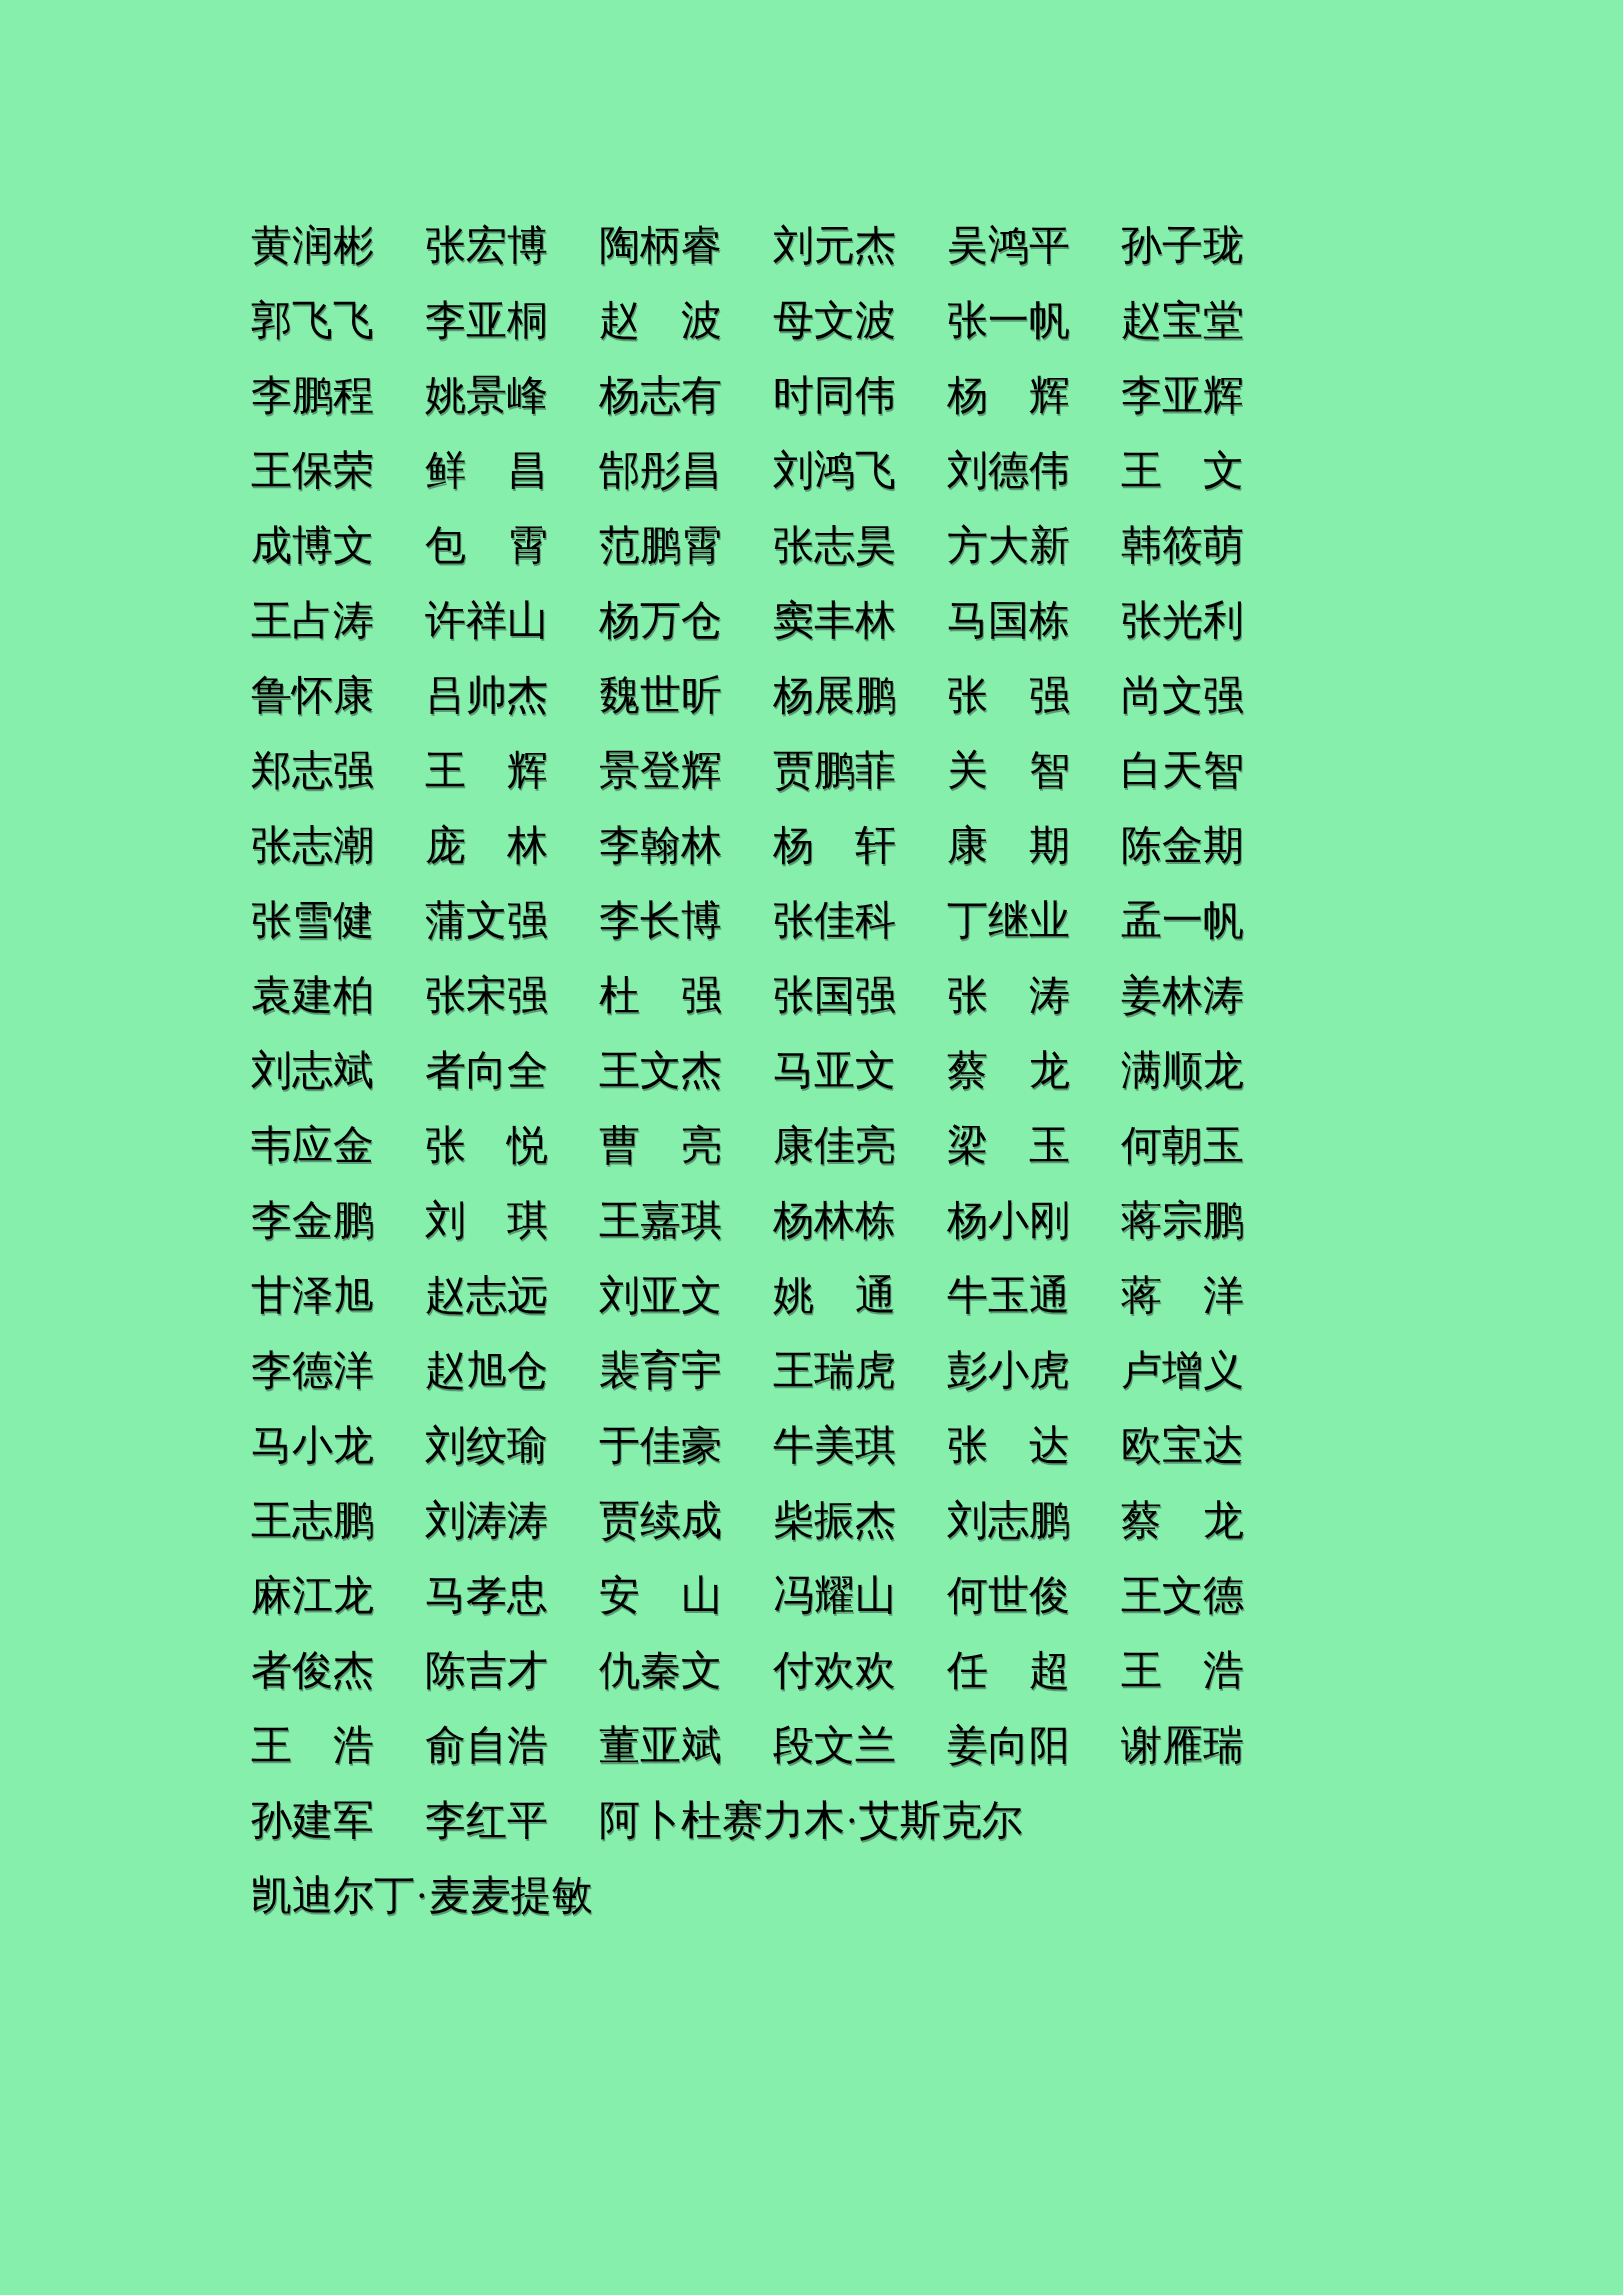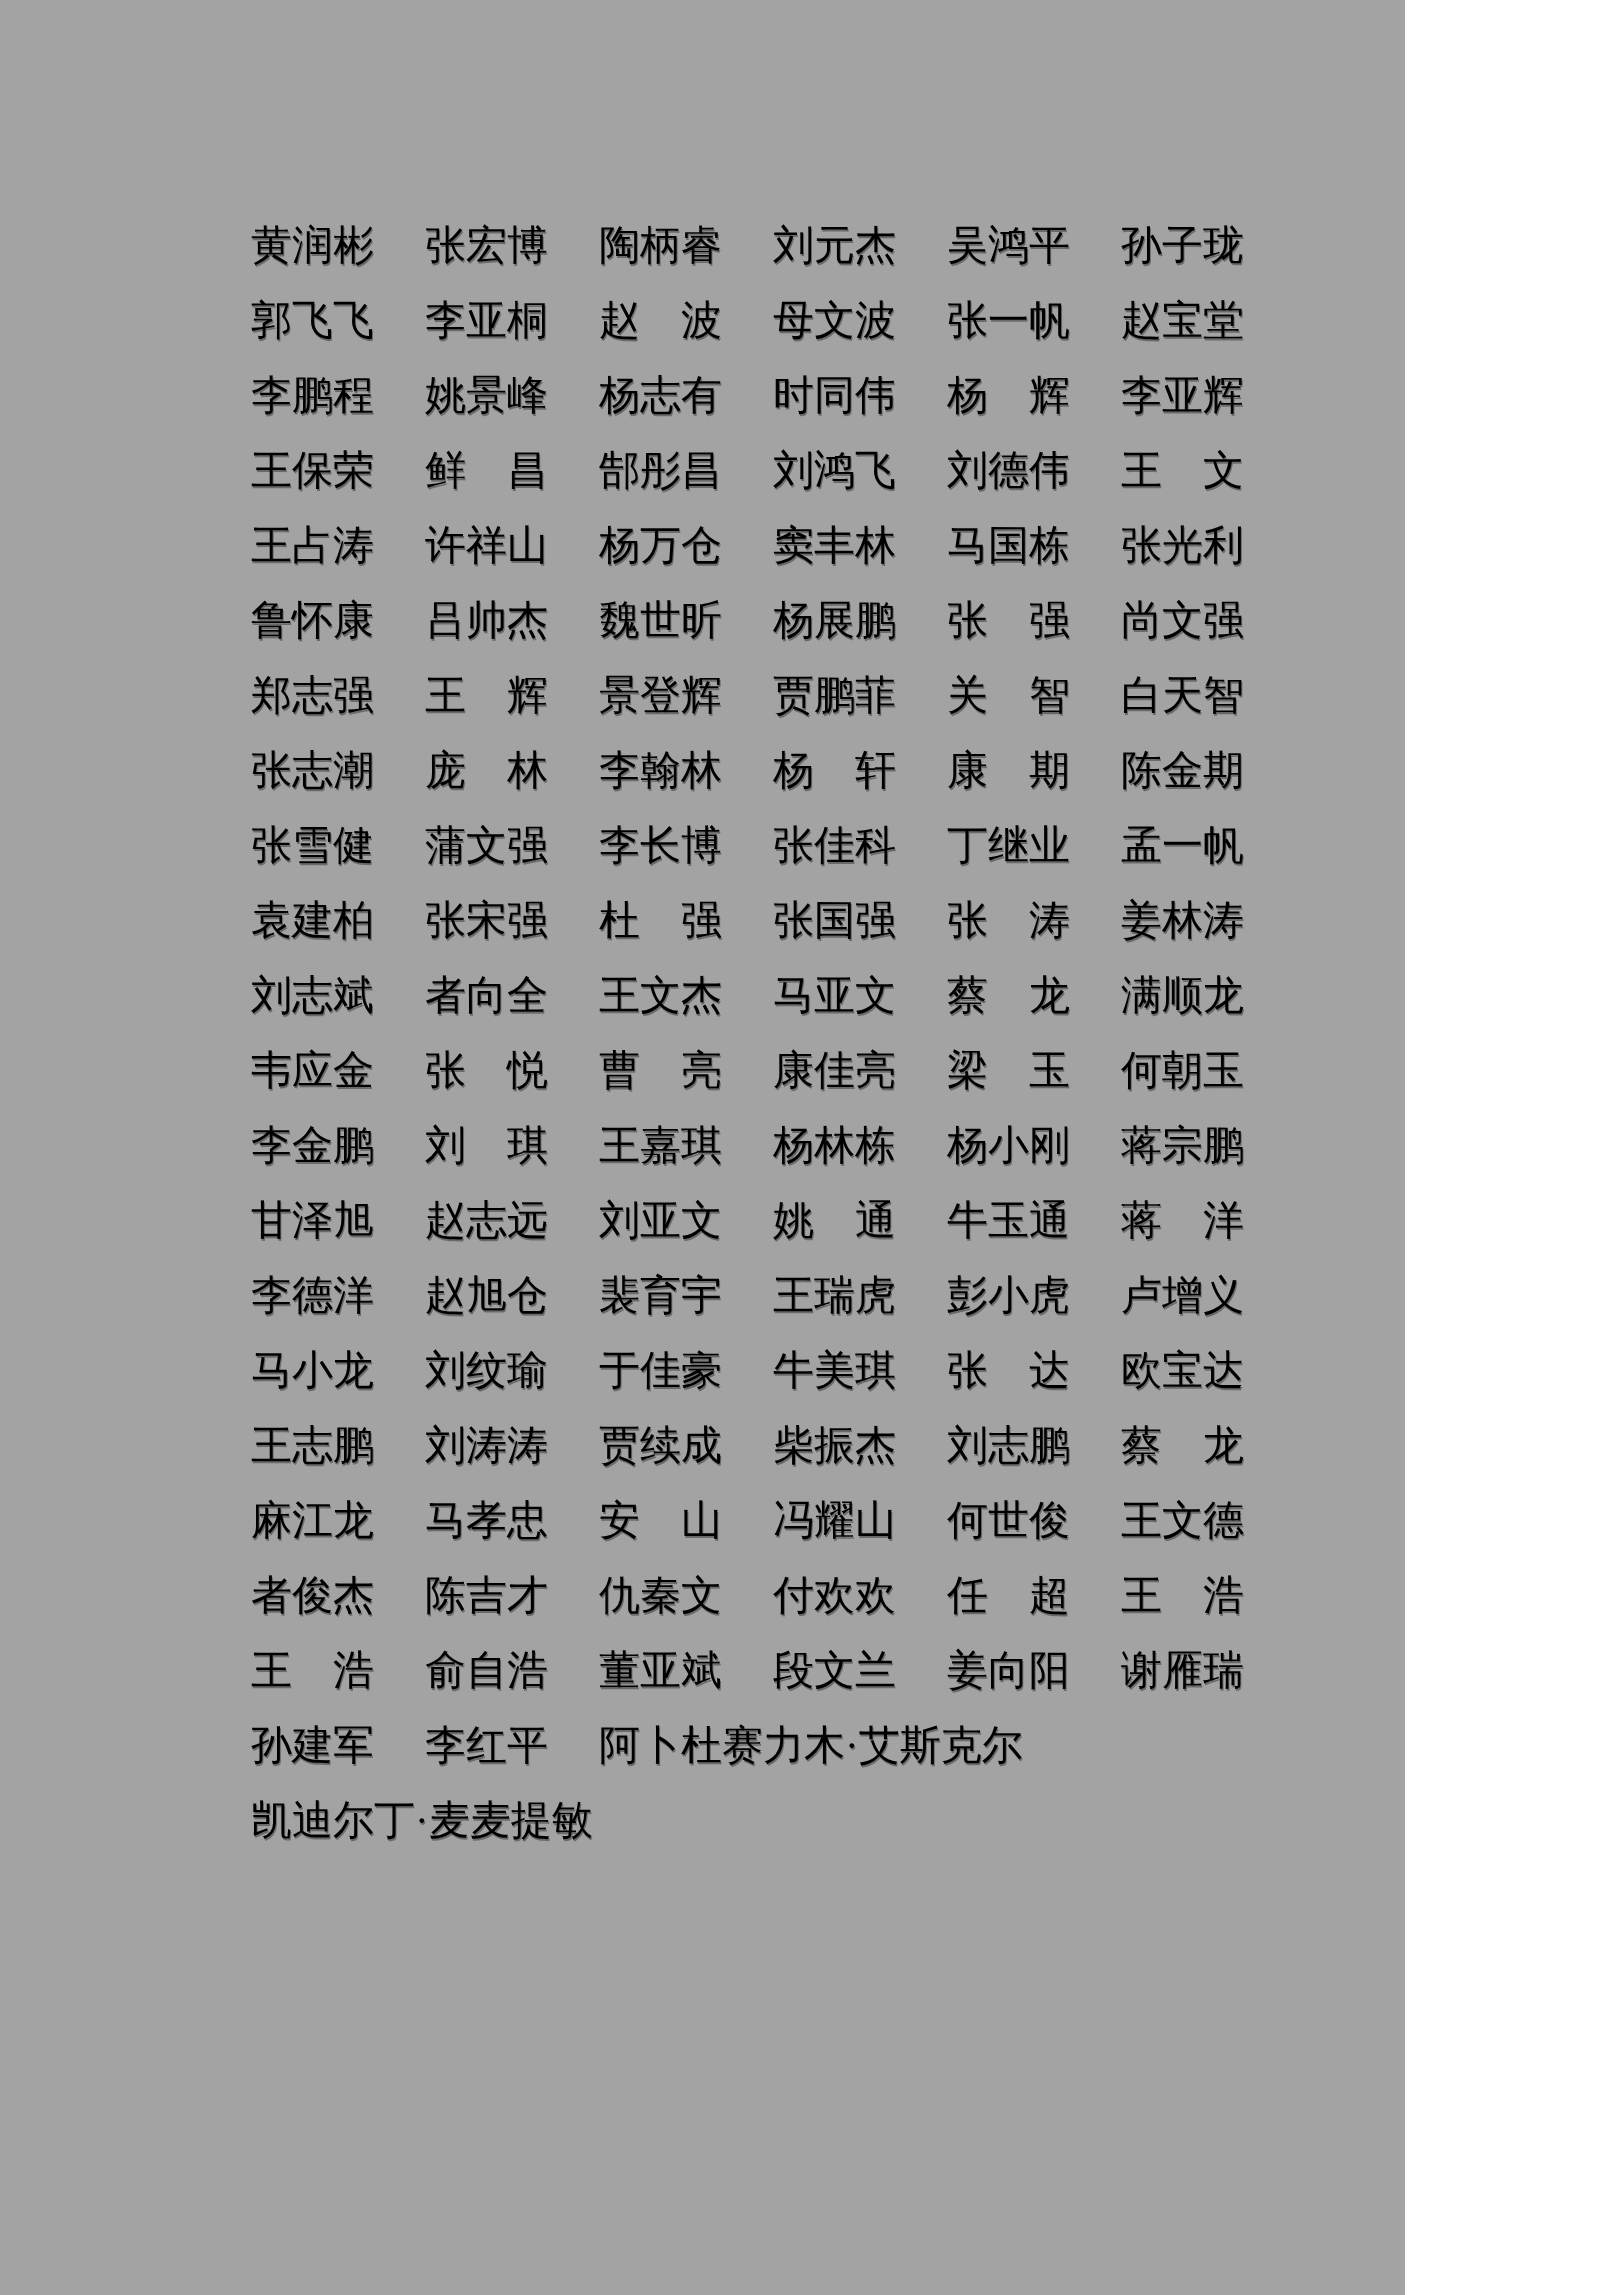--- a/index.html
+++ b/index.html
@@ -2,23 +2,23 @@
 <html style="font-size:8.2px"><head>
 <meta charset="utf-8">
 <style>
   html, body {
     margin: 0;
     padding: 0;
     background: #ffffff;
   }
   .document-page {
     position: relative;
-    width: 1405px;
+    width: 1623px;
     height: 2295px;
-    background: #a3a3a3;
+    background: #86efac;
     overflow: hidden;
     font-family: "Liberation Serif", "DejaVu Serif", serif;
     color: #000000;
   }
   .names-grid {
     position: absolute;
     left: 251px;
     top: 208px;
   }
   .name-row {
@@ -71,20 +71,28 @@
       </div>
       <div class="name-row">
         <span class="name-cell">王保荣</span>
         <span class="name-cell">鲜　昌</span>
         <span class="name-cell">郜彤昌</span>
         <span class="name-cell">刘鸿飞</span>
         <span class="name-cell">刘德伟</span>
         <span class="name-cell">王　文</span>
       </div>
       <div class="name-row">
+        <span class="name-cell">成博文</span>
+        <span class="name-cell">包　霄</span>
+        <span class="name-cell">范鹏霄</span>
+        <span class="name-cell">张志昊</span>
+        <span class="name-cell">方大新</span>
+        <span class="name-cell">韩筱萌</span>
+      </div>
+      <div class="name-row">
         <span class="name-cell">王占涛</span>
         <span class="name-cell">许祥山</span>
         <span class="name-cell">杨万仓</span>
         <span class="name-cell">窦丰林</span>
         <span class="name-cell">马国栋</span>
         <span class="name-cell">张光利</span>
       </div>
       <div class="name-row">
         <span class="name-cell">鲁怀康</span>
         <span class="name-cell">吕帅杰</span>

